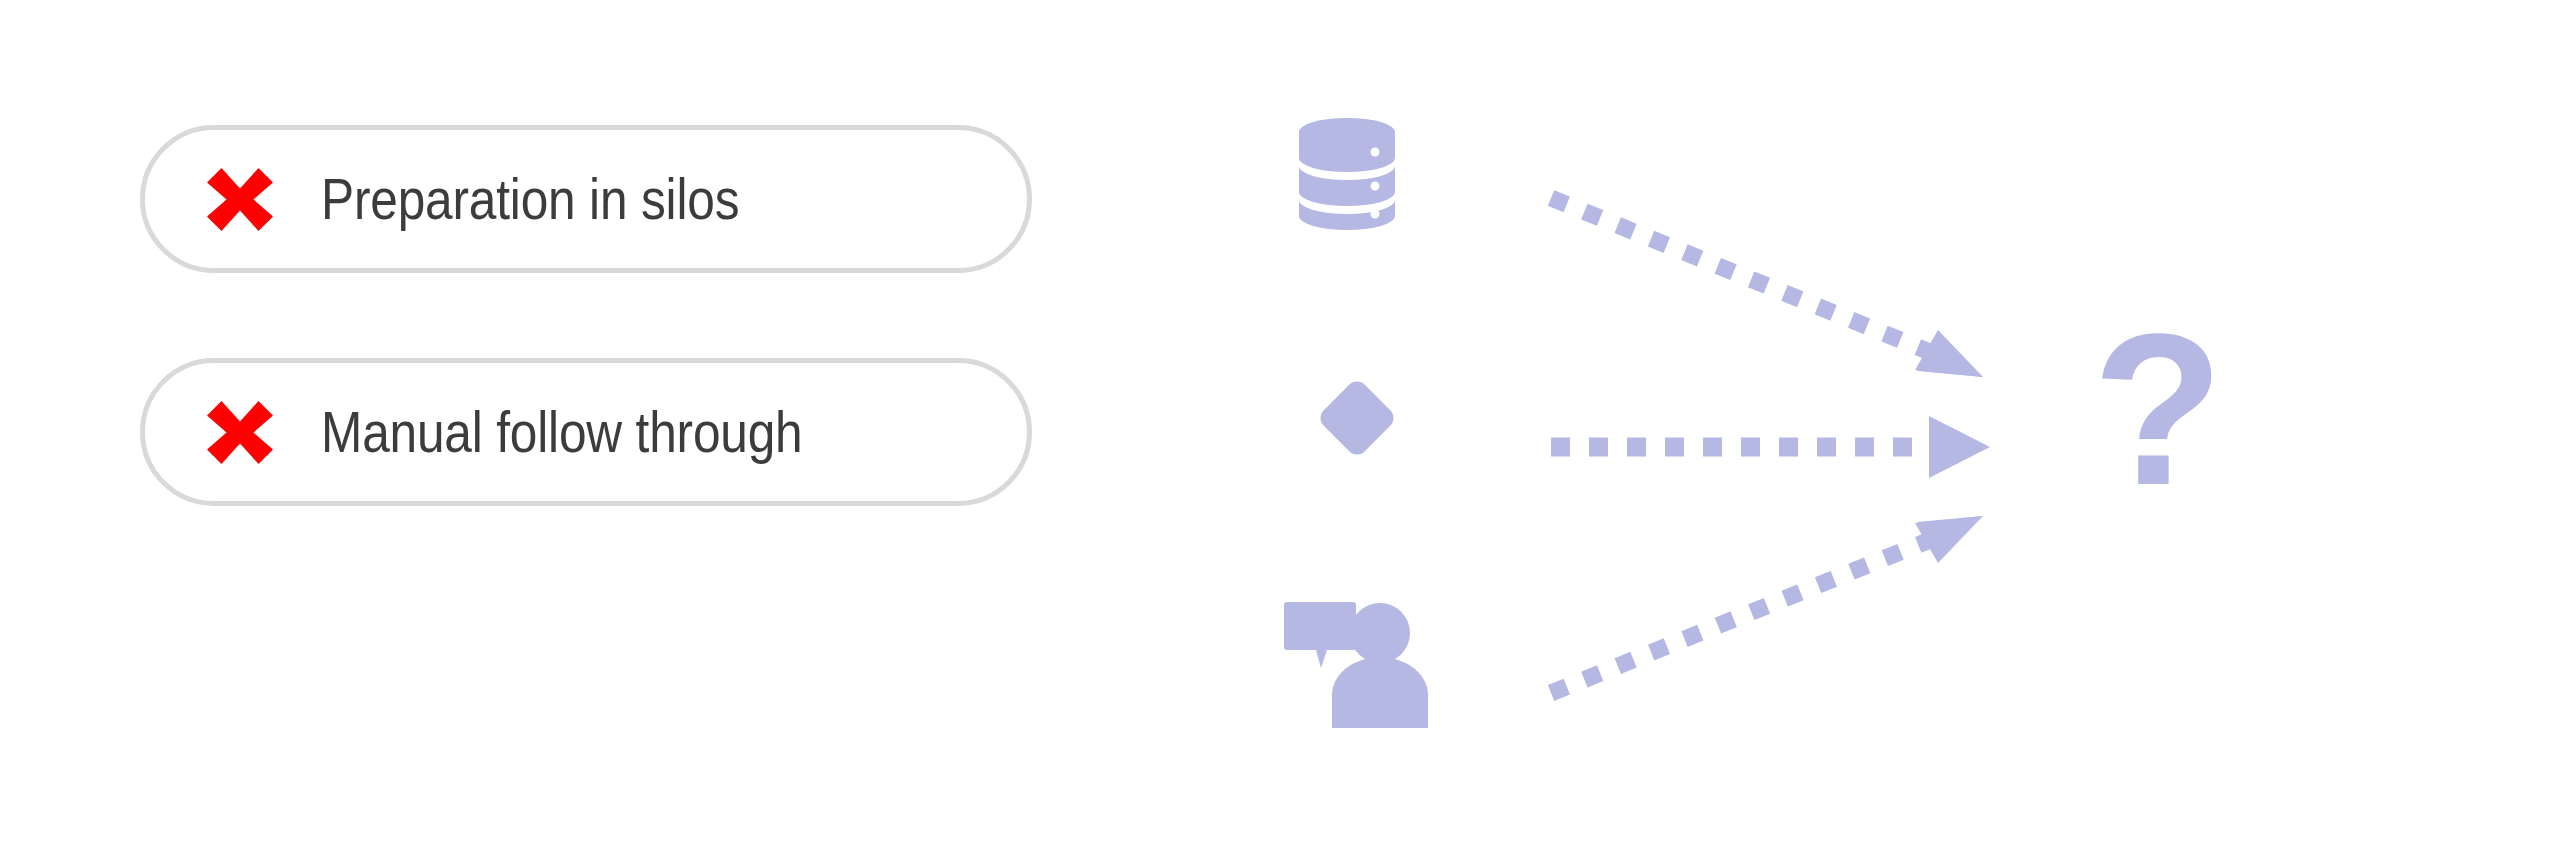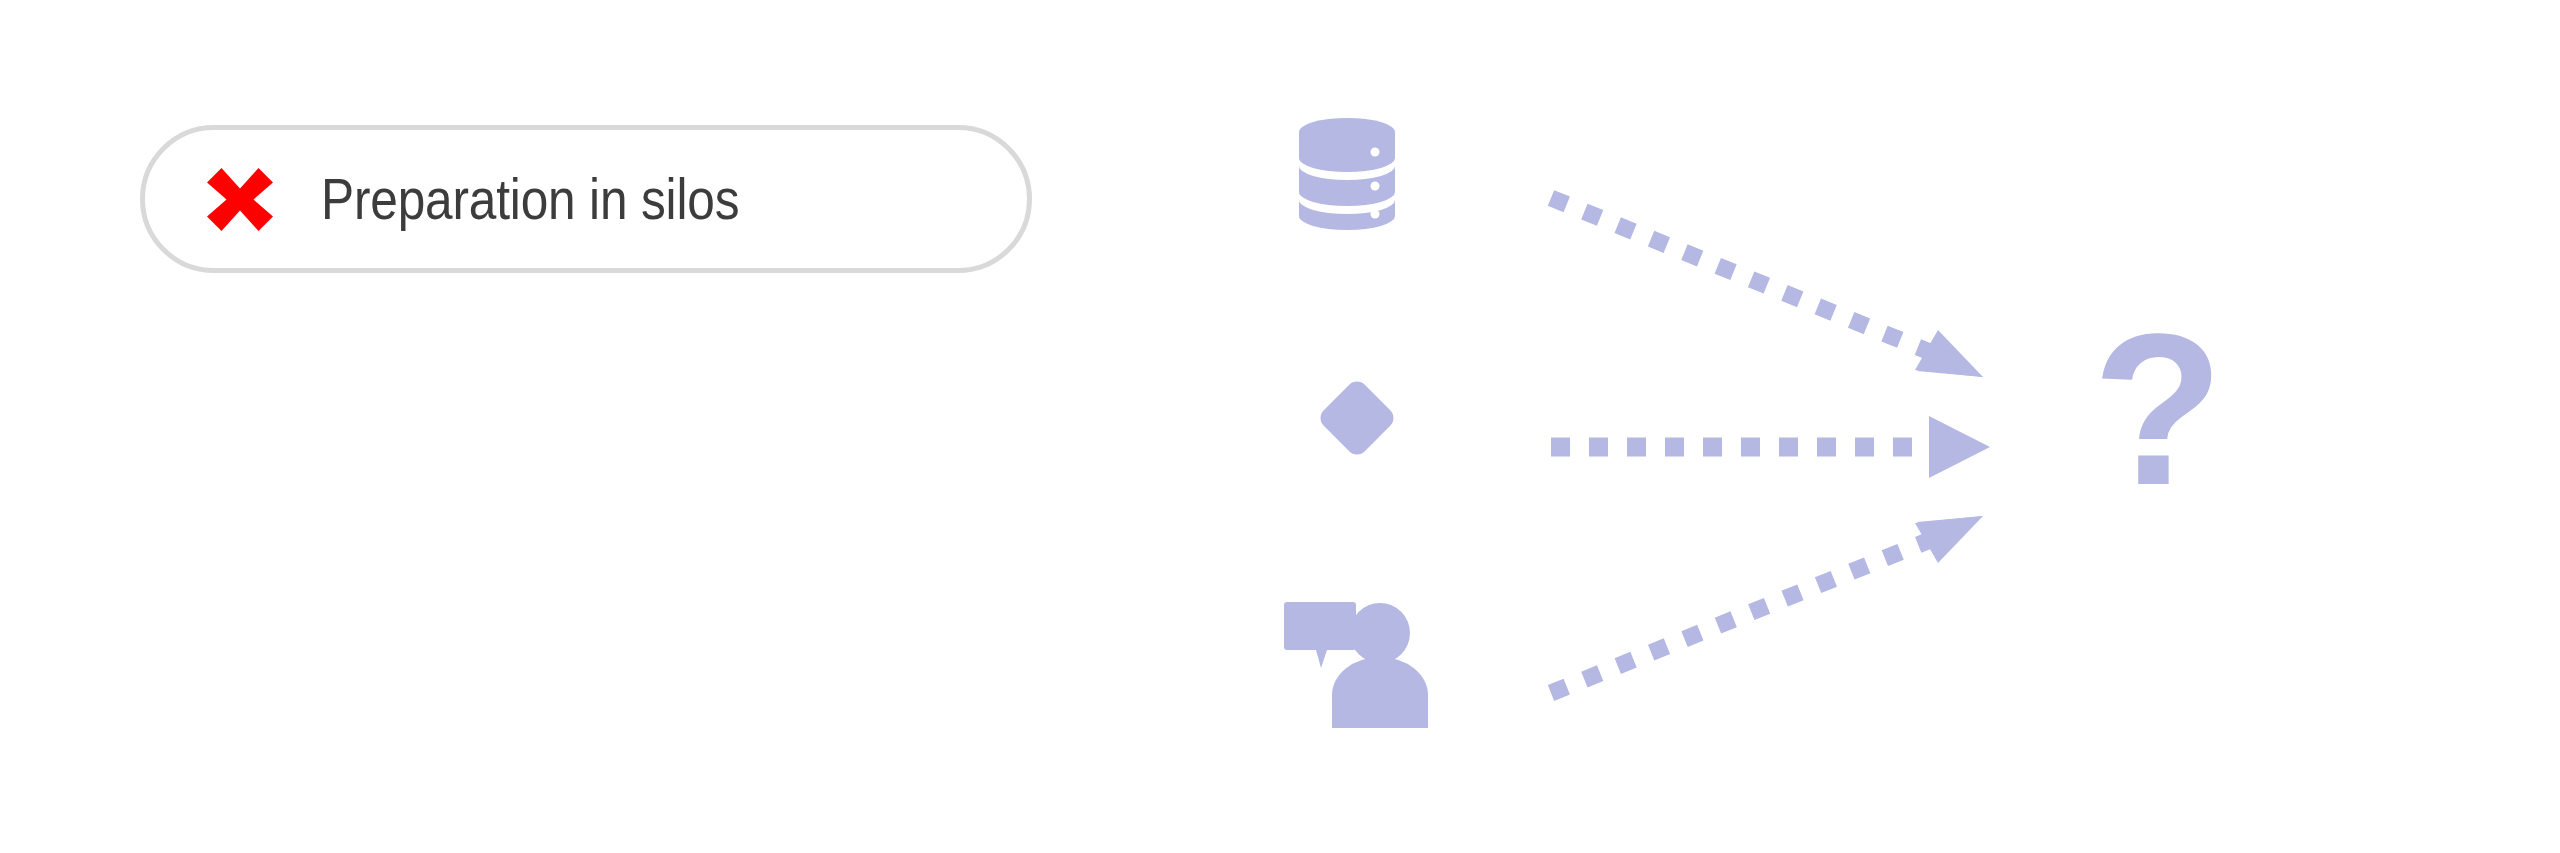--- a/index.html
+++ b/index.html
@@ -110,20 +110,28 @@
     <div class="pill">
       <span class="cross-icon">
         <svg viewBox="0 0 74 74" xmlns="http://www.w3.org/2000/svg" aria-hidden="true">
           <polygon fill="#FF0000" points="37,26.5 55.5,6 70,20.5 50.5,37.5 70,54.5 55.5,69 37,48.5 18.5,69 4,54.5 23.5,37.5 4,20.5 18.5,6"></polygon>
         </svg>
       </span>
       <span class="pill-label">Preparation in silos</span>
     </div>
 
 
+    <div class="pill">
+      <span class="cross-icon">
+        <svg viewBox="0 0 74 74" xmlns="http://www.w3.org/2000/svg" aria-hidden="true">
+          <polygon fill="#FF0000" points="37,26.5 55.5,6 70,20.5 50.5,37.5 70,54.5 55.5,69 37,48.5 18.5,69 4,54.5 23.5,37.5 4,20.5 18.5,6"></polygon>
+        </svg>
+      </span>
+      <span class="pill-label">Manual follow through</span>
+    </div>
 
   </div>
 
   <div class="sources">
 
     <span class="source-icon" id="src-database">
       <svg width="104" height="112" viewBox="0 0 104 112" xmlns="http://www.w3.org/2000/svg" aria-hidden="true">
         <g fill="#B4B8E3">
           <path d="M4 14 v26 a48 14 0 0 0 96 0 V14 a48 14 0 0 0 -96 0 Z"></path>
           <path d="M4 48 v26 a48 14 0 0 0 96 0 V48 a48 14 0 0 1 -96 0 Z"></path>

